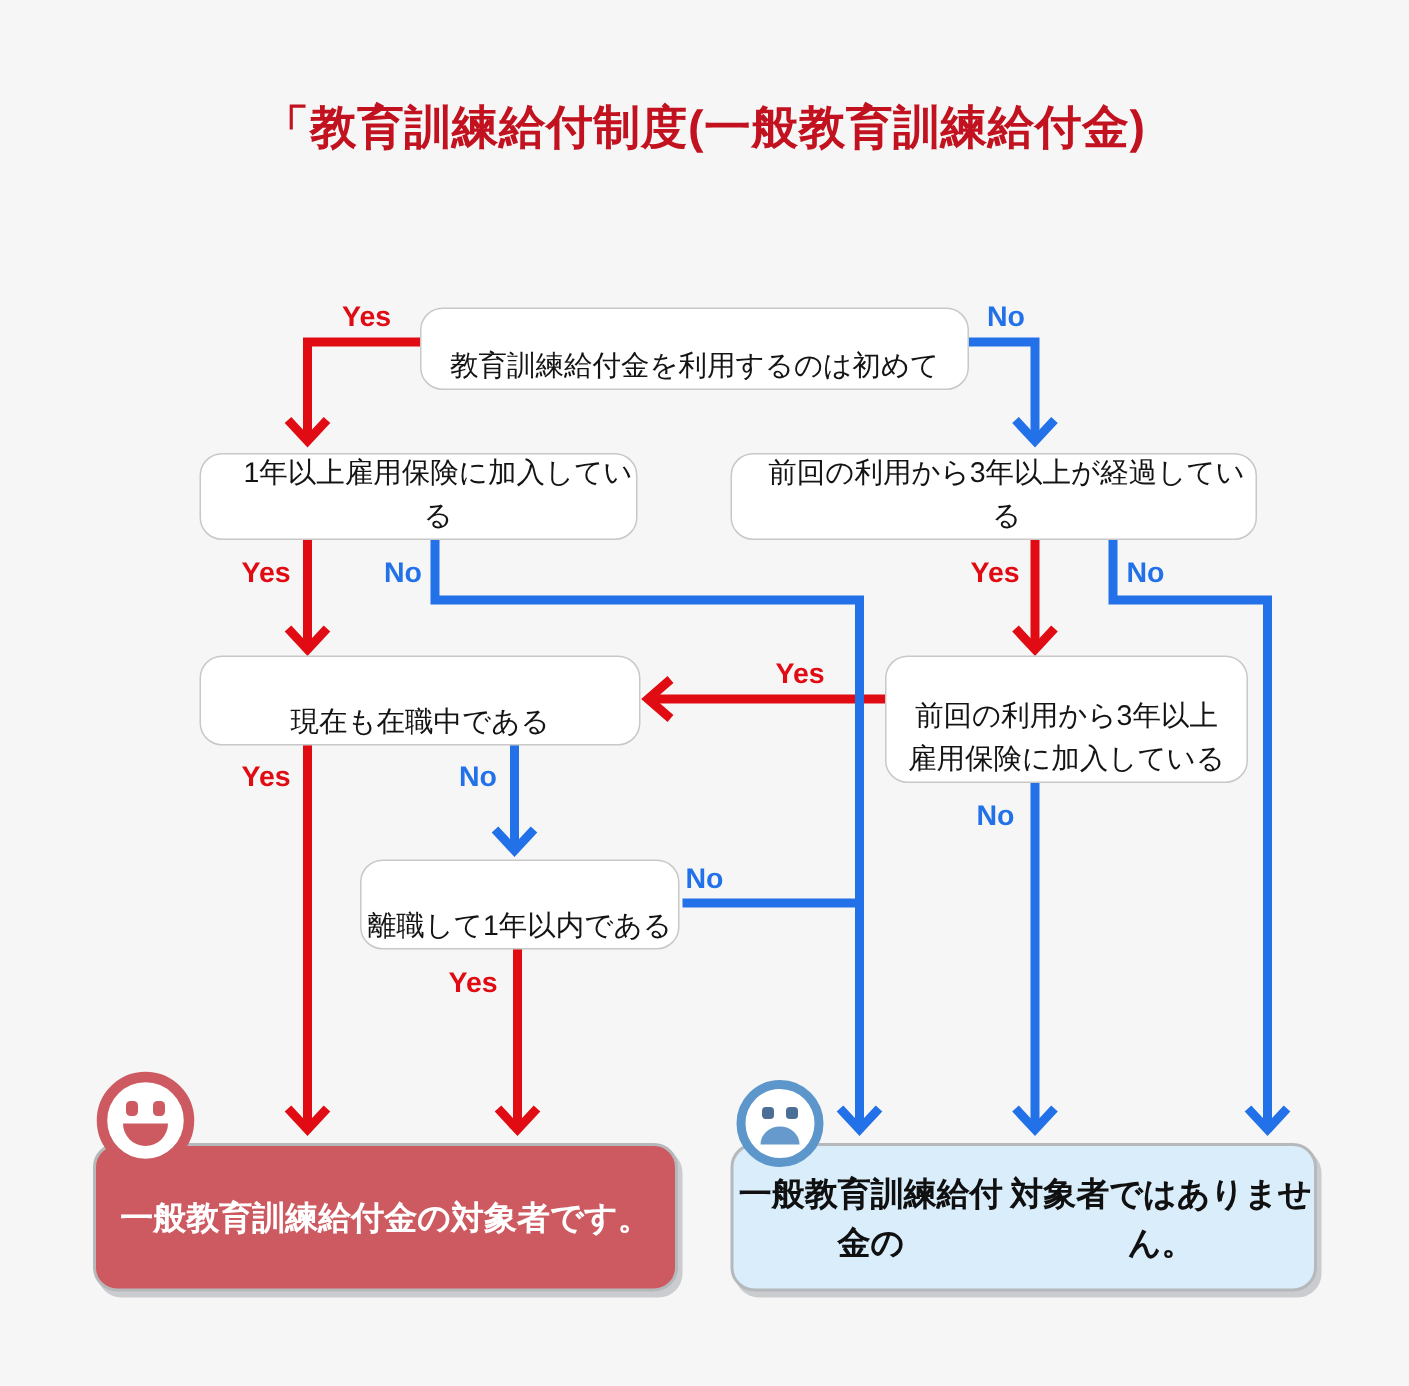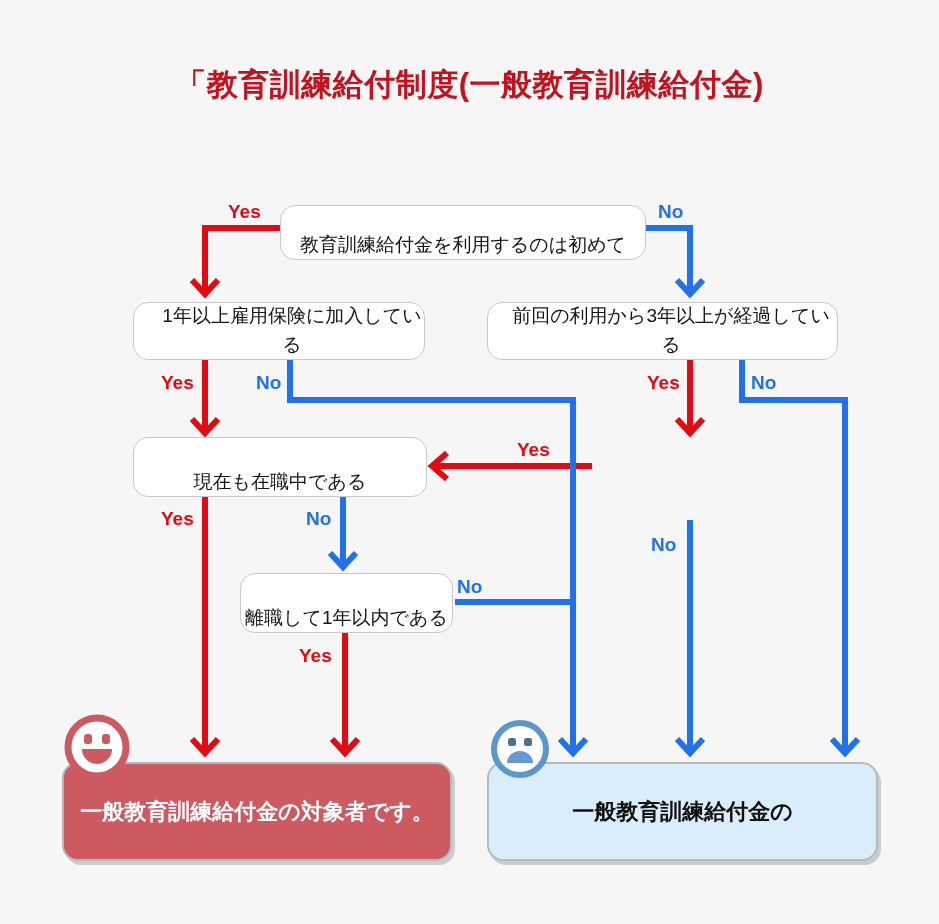--- a/index.html
+++ b/index.html
@@ -130,30 +130,37 @@
   </div>
   <div class="node node-q2">
     <span>1年以上雇用保険に加入している</span>
   </div>
   <div class="node node-q3">
     <span>前回の利用から3年以上が経過している</span>
   </div>
   <div class="node node-q4">
     <span>現在も在職中である</span>
   </div>
+  <div class="node node-q5">
+    <span>
+      <span>前回の利用から3年以上</span><br>
+      <span>雇用保険に加入している</span>
+    </span>
+  </div>
   <div class="node node-q6">
     <span>離職して1年以内である</span>
   </div>
 
   <div class="result result-ok">
     <span>一般教育訓練給付金の</span>
     <span>対象者です。</span>
   </div>
   <div class="result result-ng">
     <span>一般教育訓練給付金の</span>
+    <span>対象者ではありません。</span>
   </div>
 
   <svg class="face face-happy" width="66" height="66" viewBox="0 0 66 66">
     <circle cx="33" cy="33" r="29" fill="#ffffff" stroke="#cd5a60" stroke-width="7"></circle>
     <rect x="20" y="20" width="8" height="10" rx="3" fill="#cd5a60"></rect>
     <rect x="38" y="20" width="8" height="10" rx="3" fill="#cd5a60"></rect>
     <path d="M18 35 h30 a15 15 0 0 1 -30 0 z" fill="#cd5a60"></path>
   </svg>
 
   <svg class="face face-sad" width="60" height="60" viewBox="0 0 60 60">

